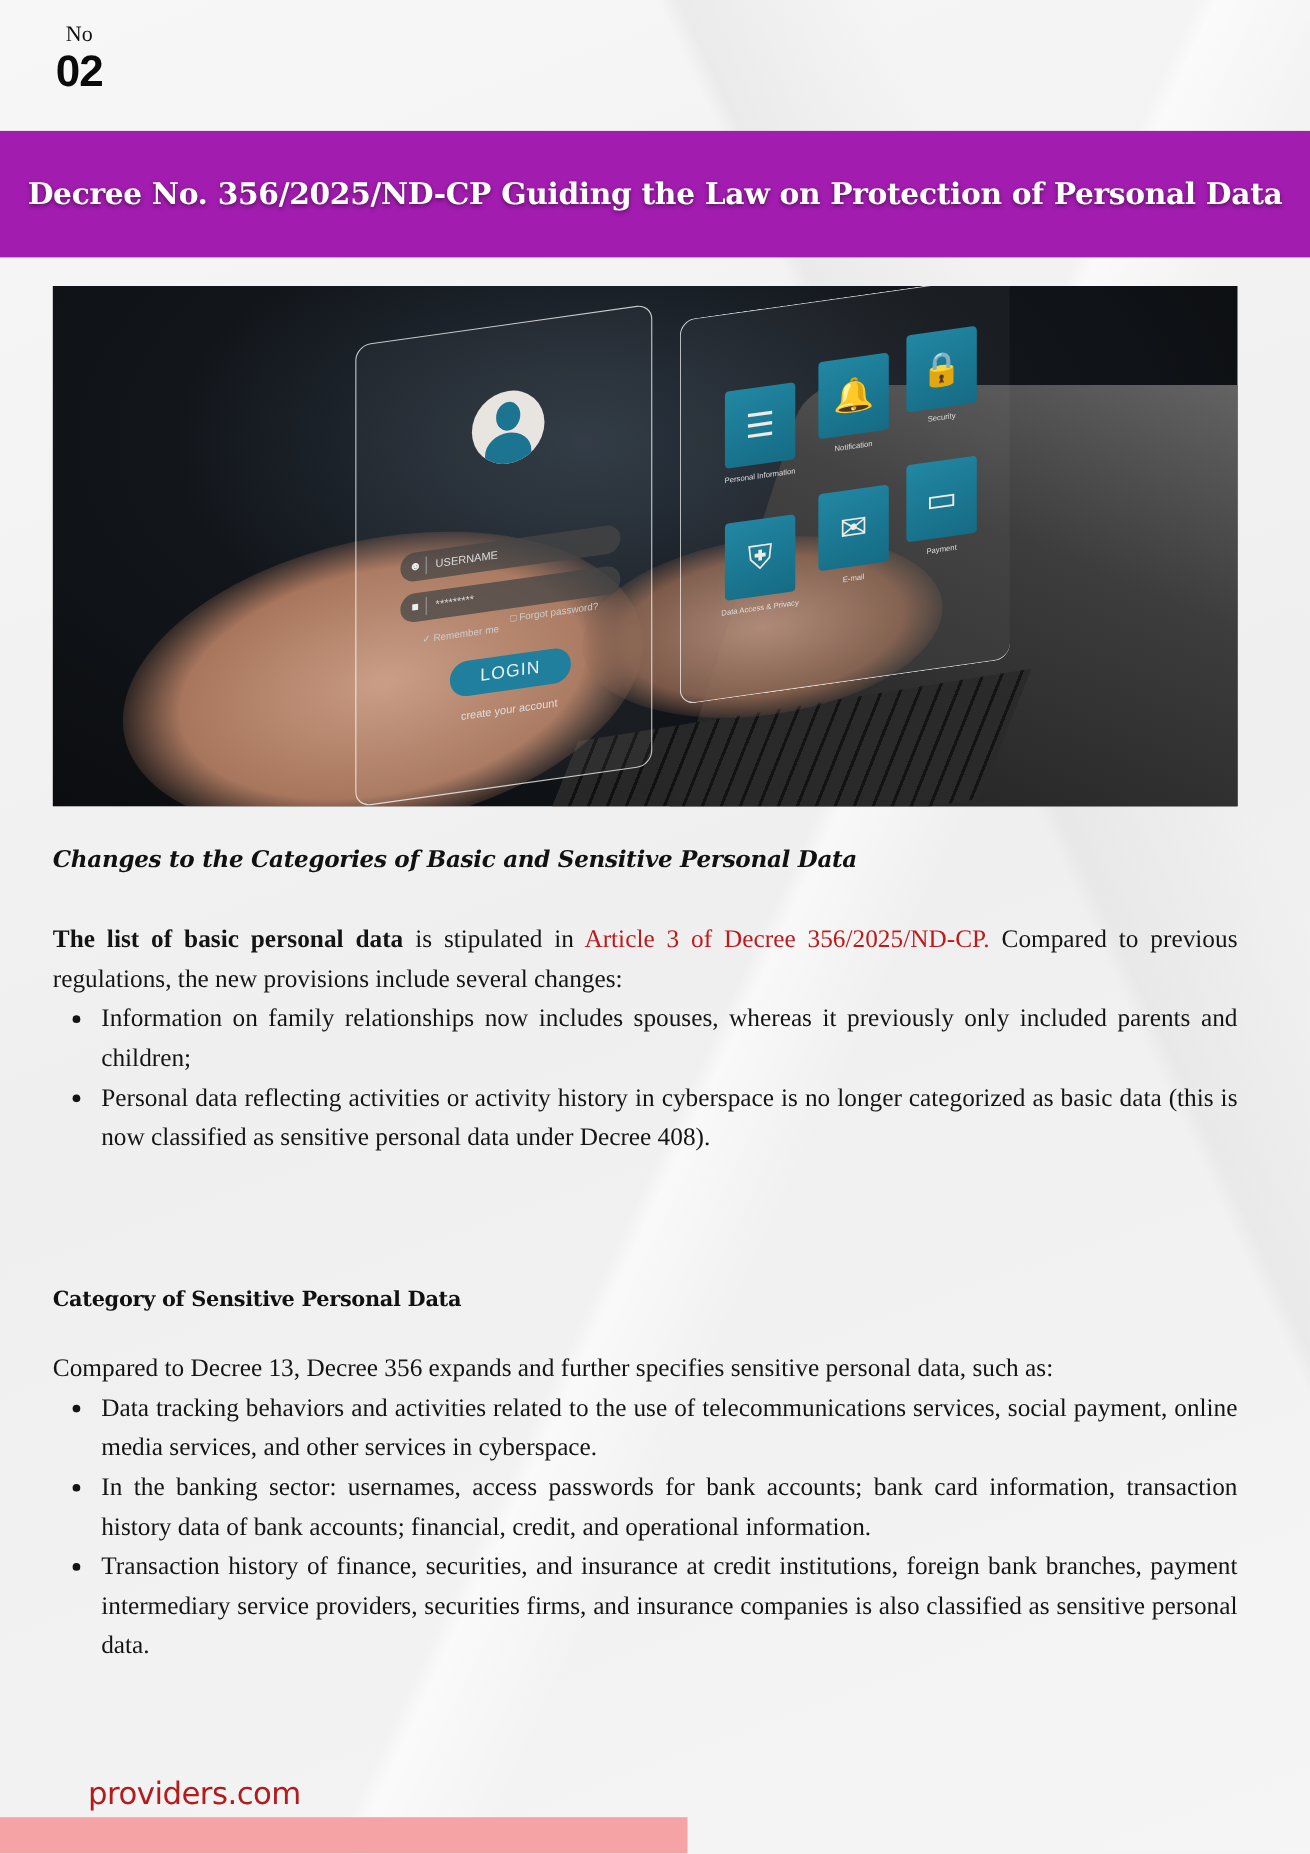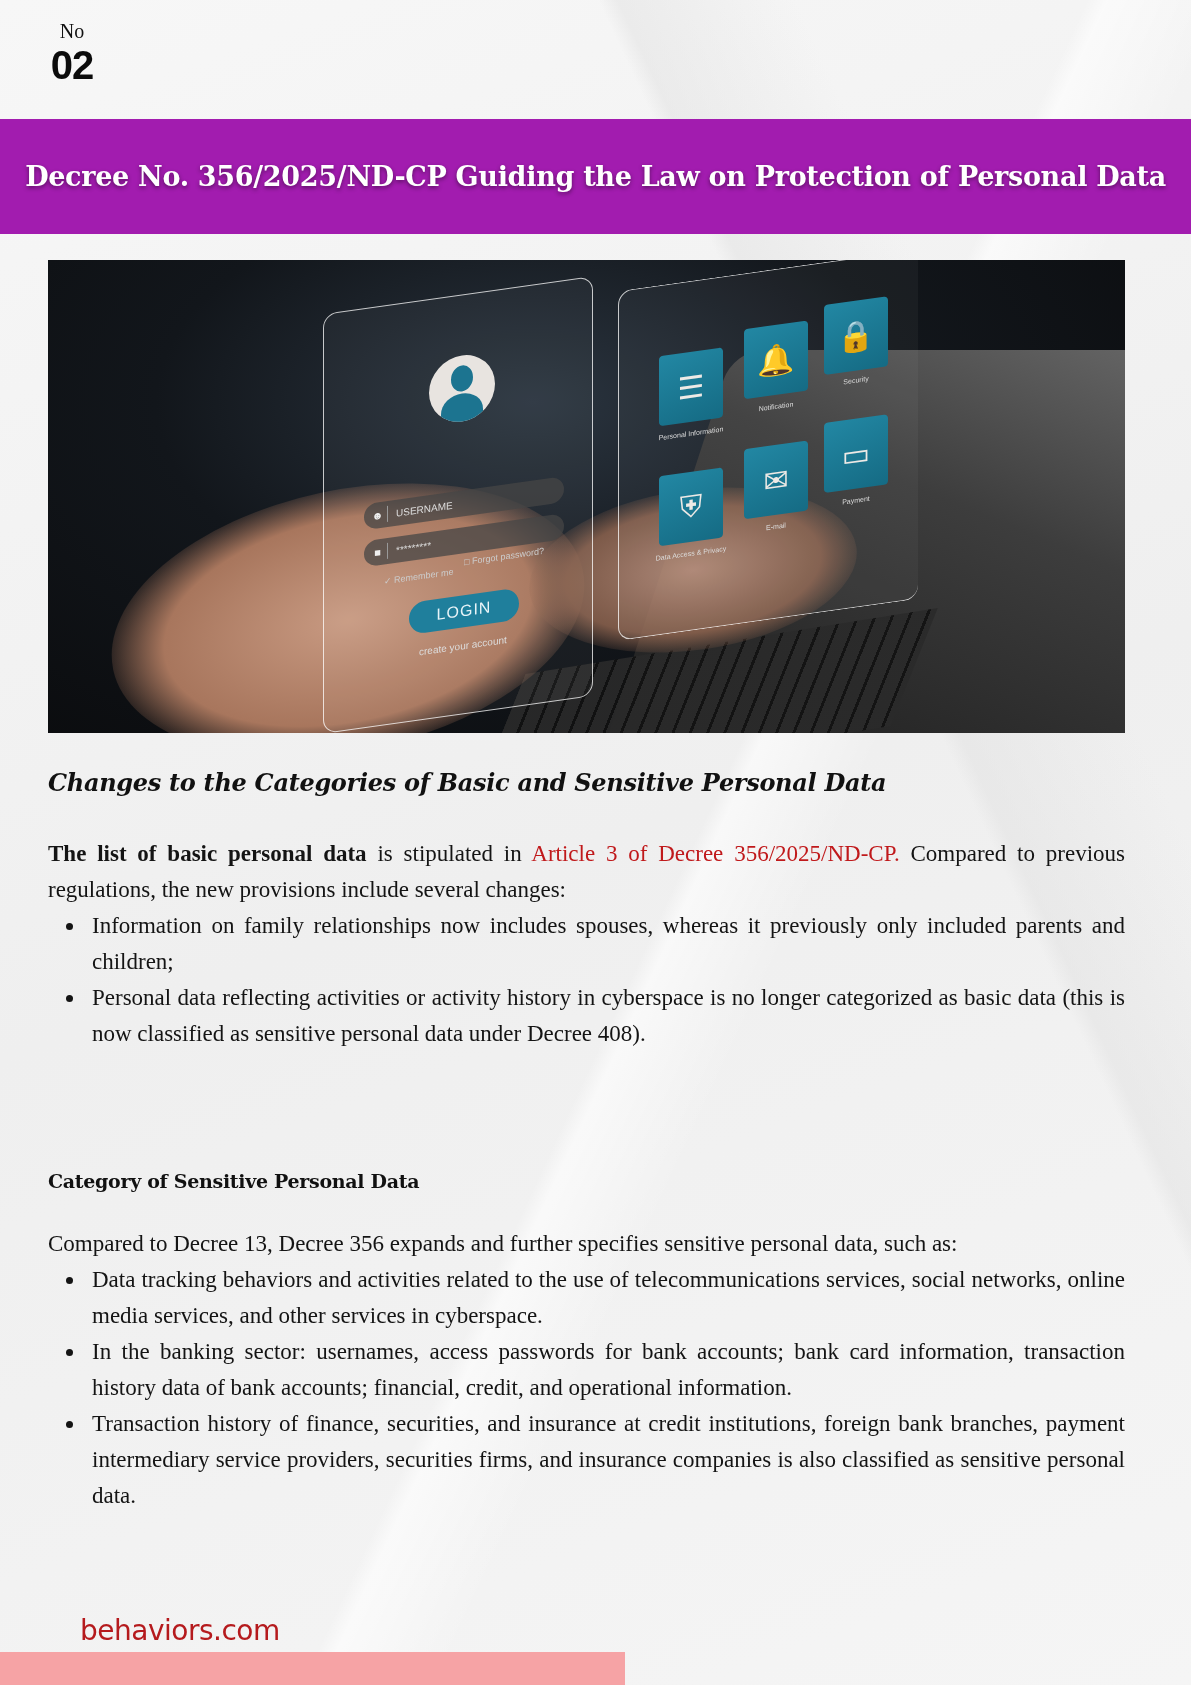--- a/index.html
+++ b/index.html
@@ -103,21 +103,21 @@
       position: absolute; width: 64px; height: 70px; border-radius: 4px;
       background: linear-gradient(160deg, #2287a3 0%, #156b84 100%);
       display: flex; align-items: center; justify-content: center; color: #eeeae6; font-size: 30px;
     }
     .app-label {
       position: absolute; font-family: "Liberation Sans", sans-serif; font-size: 7px; color: #ddd; white-space: nowrap; text-align: center; width: 90px;
     }
 
     .content { position: absolute; left: 48px; top: 768px; width: 1077px; }
     .subhead-italic {
-      font-family: "DejaVu Serif", serif; font-style: italic; font-weight: 700; font-size: 24px; color: #111;
+      font-family: "DejaVu Serif", serif; font-style: italic; font-weight: 700; font-size: 21px; color: #111;
       letter-spacing: -0.3px;
     }
     .para {
       font-family: "Liberation Serif", serif; font-size: 23px; line-height: 36px; text-align: justify; color: #141414;
     }
     .para b { font-weight: 700; }
     .para .link { color: #c0191b; }
     .block1 { position: absolute; top: 68px; width: 1077px; }
     ul.bullets { list-style: none; margin-left: 0; }
     ul.bullets li {
@@ -202,21 +202,21 @@
       <li>Information on family relationships now includes spouses, whereas it previously only included parents and children;</li>
       <li>Personal data reflecting activities or activity history in cyberspace is no longer categorized as basic data (this is now classified as sensitive personal data under Decree 408).</li>
     </ul>
   </div>
 
   <div class="subhead-bold">Category of Sensitive Personal Data</div>
 
   <div class="block2">
     <p class="para">Compared to Decree 13, Decree 356 expands and further specifies sensitive personal data, such as:</p>
     <ul class="bullets">
-      <li>Data tracking behaviors and activities related to the use of telecommunications services, social networks, online media services, and other services in cyberspace.</li>
+      <li>Data tracking behaviors and activities related to the use of telecommunications services, social payment, online media services, and other services in cyberspace.</li>
       <li>In the banking sector: usernames, access passwords for bank accounts; bank card information, transaction history data of bank accounts; financial, credit, and operational information.</li>
       <li>Transaction history of finance, securities, and insurance at credit institutions, foreign bank branches, payment intermediary service providers, securities firms, and insurance companies is also classified as sensitive personal data.</li>
     </ul>
   </div>
 </div>
 
-<div class="footer-site">behaviors.com</div>
+<div class="footer-site">providers.com</div>
 <div class="footer-bar"></div>
 
 </body></html>

